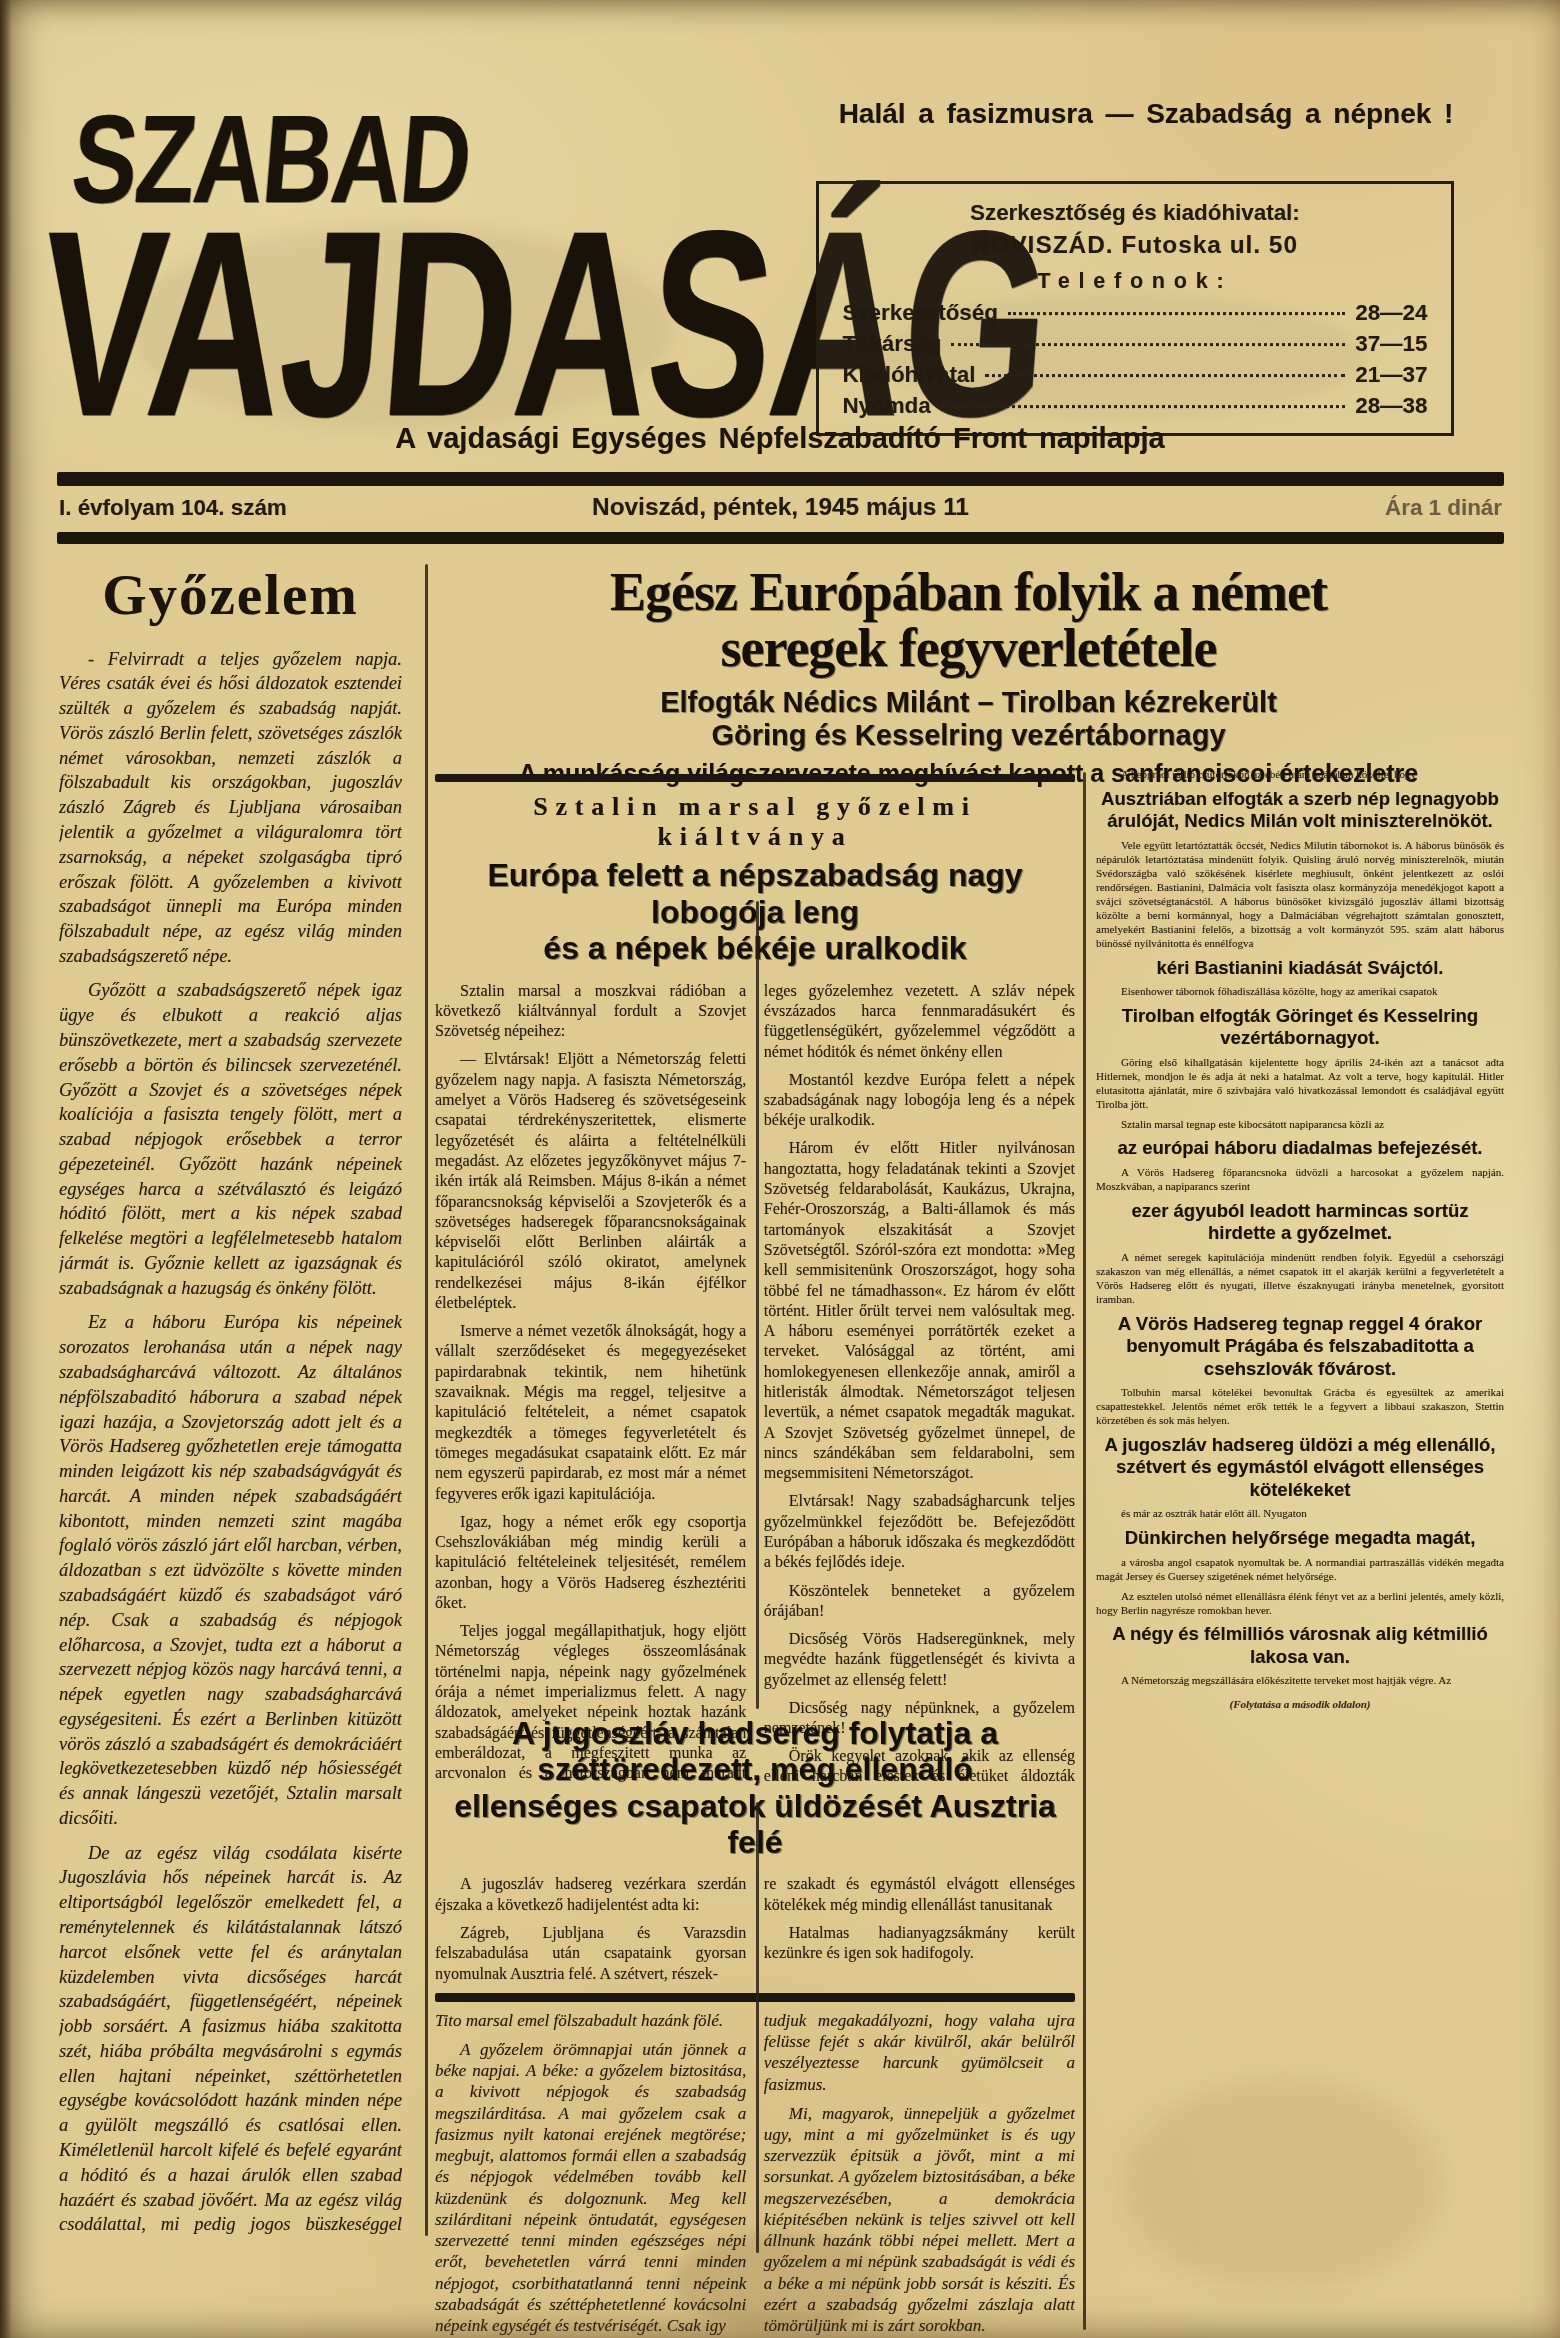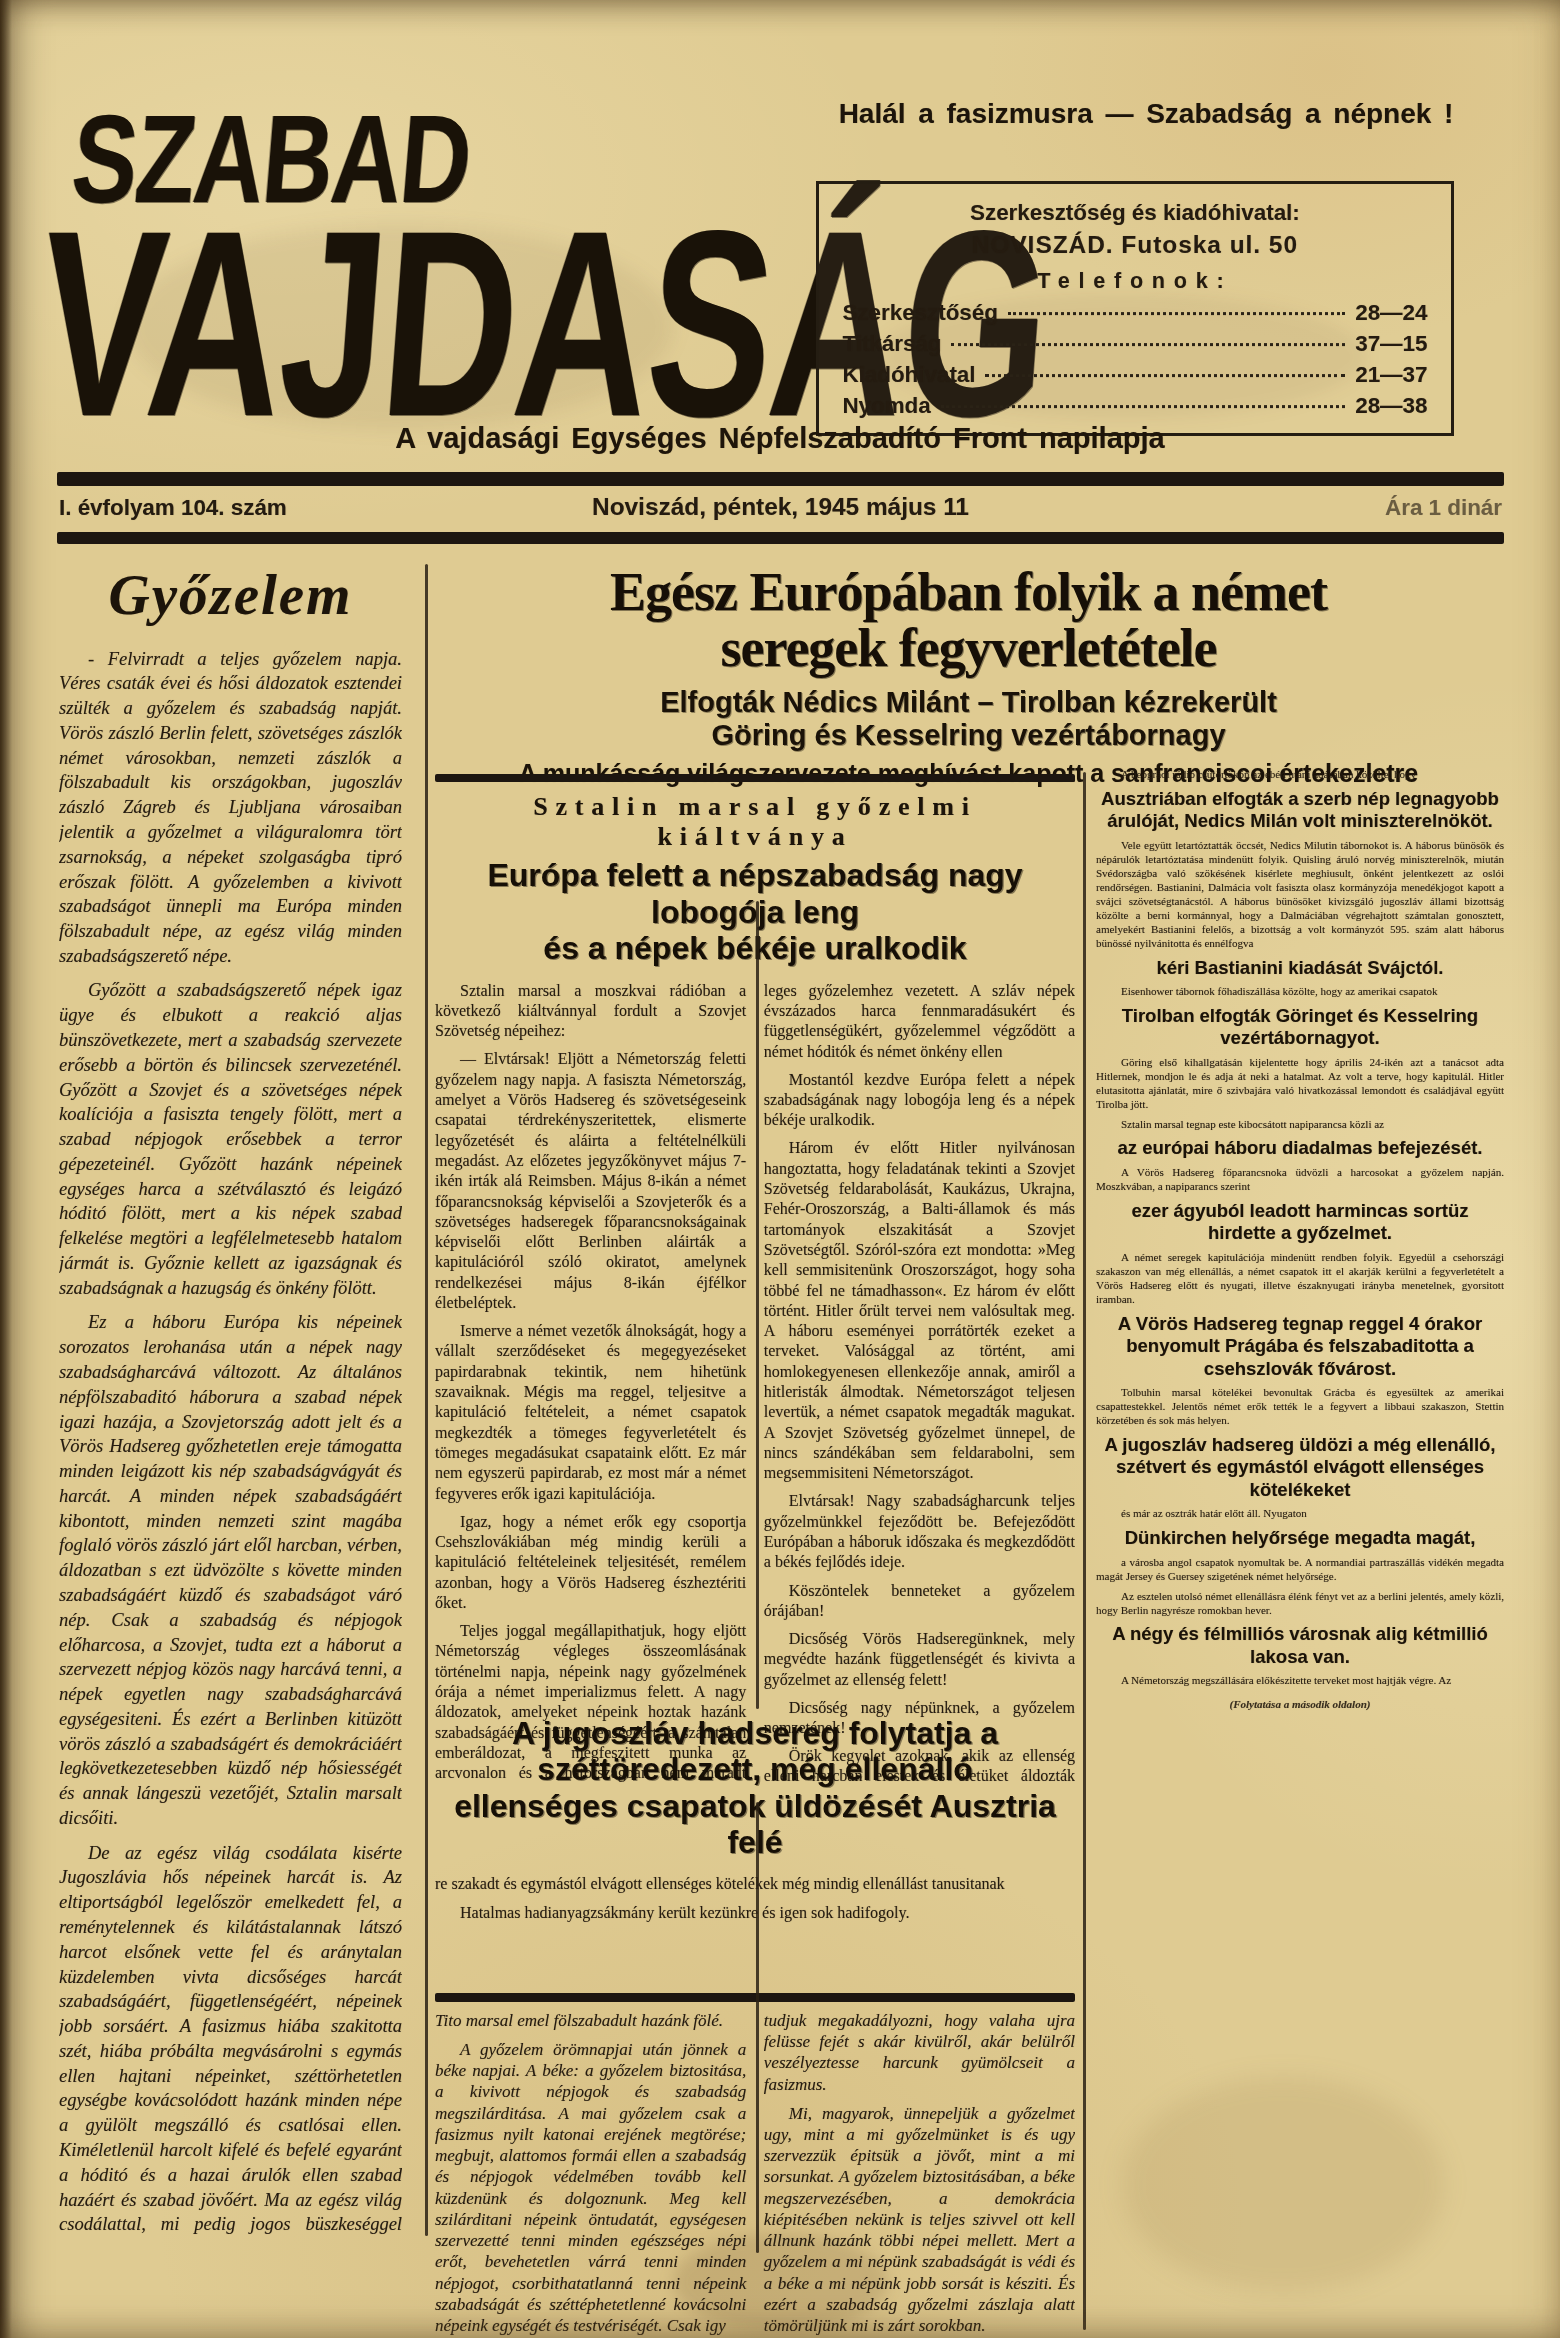--- a/index.html
+++ b/index.html
@@ -52,21 +52,21 @@
   .hr1{top:472px;height:13.7px;}
   .hr2{top:532px;height:11.7px;}
   .dateline{position:absolute;left:59px;top:493px;width:1443px;display:flex;align-items:baseline;
     font-family:"Liberation Sans",sans-serif;font-weight:700;font-size:22.4px;}
   .dl-left{width:390px;text-align:left;}
   .dl-center{flex:1;text-align:center;font-size:24.4px;}
   .dl-right{width:390px;text-align:right;opacity:.62;}
 
   
   .editorial{position:absolute;left:59px;top:562px;width:343px;height:1674px;overflow:hidden;}
-  .editorial h2{margin:0 0 19.5px;text-align:center;font-size:57px;font-weight:700;font-style:italic;
+  .editorial h2{margin:0 0 19.5px;text-align:center;font-size:57px;font-weight:700;
     letter-spacing:2px;color:#1c140a;}
   .edp{margin:0 0 9.8px;font-style:italic;font-size:18.5px;line-height:1.34;text-align:justify;text-indent:29px;}
 
   
   .lead{position:absolute;left:435px;top:564px;width:1067px;text-align:center;}
   .h1l{font-size:54px;line-height:1.04;font-weight:700;color:#160f07;letter-spacing:-1px;
     text-shadow:1px 1px 0 rgba(22,15,7,.45);}
   .sub1{margin-top:9.8px;font-family:"Liberation Sans",sans-serif;font-weight:900;font-size:29px;line-height:1.12;
     color:#1a1208;text-shadow:1px 1px 0 rgba(26,18,8,.4);}
   .sub2{margin-top:7.8px;font-family:"Liberation Sans",sans-serif;font-weight:900;font-size:25px;color:#1a1208;}
@@ -202,20 +202,24 @@
         </div>
     </div>
   </section>
 
   <section class="yugo">
     <div class="bighead">
       <div>A jugoszláv hadsereg folytatja a széttöredezett, még ellenálló</div>
       <div>ellenséges csapatok üldözését Ausztria felé</div>
     </div>
     <div class="cols top">
+      <div class="col">
+          <p>A jugoszláv hadsereg vezérkara szerdán éjszaka a következő hadijelentést adta ki:</p>
+          <p>Zágreb, Ljubljana és Varazsdin felszabadulása után csapataink gyorsan nyomulnak Ausztria felé. A szétvert, részek-</p>
+        </div>
       <div class="col">
           <p class="ni">re szakadt és egymástól elvágott ellenséges kötelékek még mindig ellenállást tanusitanak</p>
           <p>Hatalmas hadianyagzsákmány került kezünkre és igen sok hadifogoly.</p>
         </div>
     </div>
     <div class="secrule mid"></div>
     <div class="cols bottom">
       <div class="col italic">
           <p class="ni">Tito marsal emel fölszabadult hazánk fölé.</p>
           <p>A győzelem örömnapjai után jönnek a béke napjai. A béke: a győzelem biztositása, a kivivott népjogok és szabadság megszilárditása. A mai győzelem csak a fasizmus nyilt katonai erejének megtörése; megbujt, alattomos formái ellen a szabadság és népjogok védelmében tovább kell küzdenünk és dolgoznunk. Meg kell szilárditani népeink öntudatát, egységesen szervezetté tenni minden egészséges népi erőt, bevehetetlen várrá tenni minden népjogot, csorbithatatlanná tenni népeink szabadságát és széttéphetetlenné kovácsolni népeink egységét és testvériségét. Csak igy</p>

